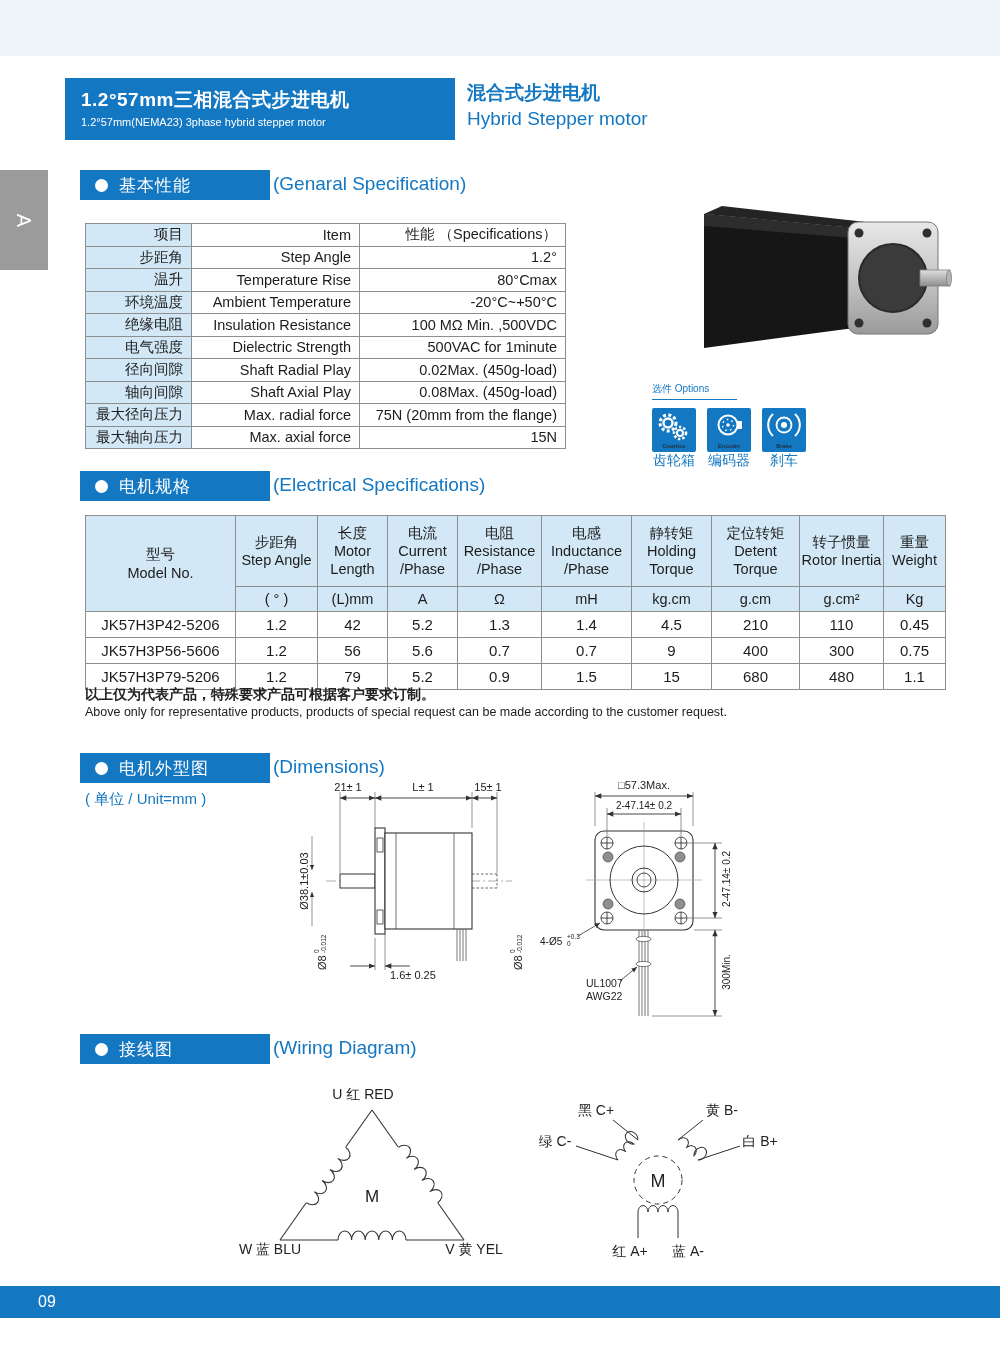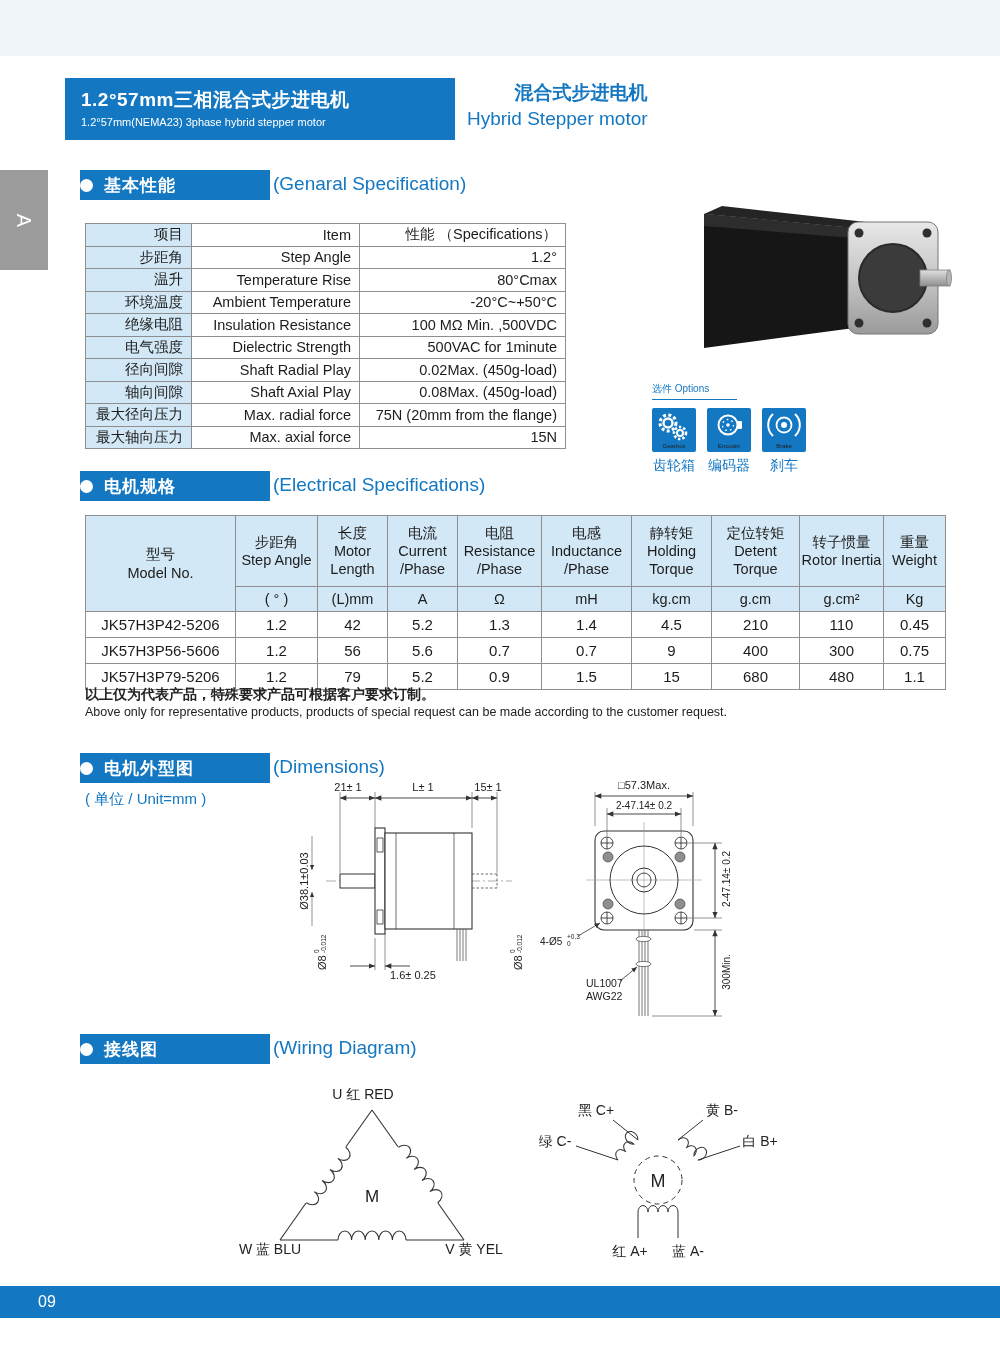--- a/index.html
+++ b/index.html
@@ -11,52 +11,52 @@
   html,body{margin:0;padding:0;background:#fff;}
   body{font-family:"Liberation Sans", sans-serif;color:var(--ink);}
   .page{position:relative;width:1000px;height:1363px;background:#fff;overflow:hidden;}
   .top-band{position:absolute;left:0;top:0;width:1000px;height:56px;background:#eff4f8;}
 
   
   .title-box{position:absolute;left:65px;top:78px;width:390px;height:62px;background:var(--blue);
     color:#fff;box-sizing:border-box;padding:9px 0 0 16px;}
   .title-box .t-cn{font-size:19px;font-weight:bold;letter-spacing:.5px;}
   .title-box .t-en{font-size:11px;margin-top:3px;}
-  .title-right{position:absolute;left:467px;top:80px;color:var(--blue);text-align:right;}
+  .title-right{position:absolute;left:467px;top:80px;color:var(--blue);}
   .title-right .r-cn{font-size:19px;font-weight:600;}
   .title-right .r-en{font-size:19px;font-weight:500;margin-top:2px;}
 
   .side-tab{position:absolute;left:0;top:170px;width:48px;height:100px;background:#9b9b9b;
     display:flex;align-items:center;justify-content:center;}
   .side-tab span{color:#fff;font-size:20px;transform:rotate(90deg);}
 
   
   .sec{position:absolute;left:80px;width:190px;height:30px;background:var(--blue);color:#fff;
-    display:flex;align-items:center;gap:11px;box-sizing:border-box;
-    font-size:17px;font-weight:700;letter-spacing:1px;}
+    display:flex;align-items:center;gap:11px;padding-left:15px;box-sizing:border-box;
+    font-size:17px;font-weight:400;letter-spacing:1px;}
   .sec .dot{width:13px;height:13px;border-radius:50%;background:#fff;flex:0 0 auto;}
   .sec-en{position:absolute;left:273px;color:var(--blue);font-size:19px;font-weight:400;}
 
   
   table{border-collapse:collapse;}
   .gtable{position:absolute;left:85px;top:223px;width:480px;table-layout:fixed;text-align:right;}
   .gtable td{border:1px solid var(--border);font-size:14.5px;height:21.5px;padding:0 8px;
     white-space:nowrap;overflow:hidden;}
   .gtable td.c1{background:var(--lightblue);}
 
   
   .motor-photo{position:absolute;left:652px;top:176px;width:300px;height:200px;}
 
   
   .options{position:absolute;left:652px;top:378px;width:230px;}
   .opt-title{color:var(--blue);font-size:10px;border-bottom:1.5px solid var(--blue);
     display:inline-block;padding:0 28px 3px 0;}
   .opt-icons{display:flex;gap:11px;margin-top:8px;}
   .opt-icon{width:44px;height:44px;background:var(--blue);border-radius:2px;}
-  .opt-labels{display:flex;gap:11px;margin-top:5px;}
+  .opt-labels{display:flex;gap:11px;}
   .opt-labels div{width:44px;text-align:center;color:var(--blue);font-size:14px;}
 
   
   .etable{position:absolute;left:85px;top:515px;width:860px;table-layout:fixed;}
   .etable th,.etable td{border:1px solid var(--border);font-weight:400;text-align:center;}
   .etable thead th{background:var(--lightblue);font-size:14.5px;line-height:1.25;padding:2px 1px;}
   .etable thead th.h1{height:66px;}
   .etable thead td{background:var(--lightblue);font-size:14.5px;height:22px;}
   .etable tbody td{font-size:15px;height:23px;background:#fff;}
 

